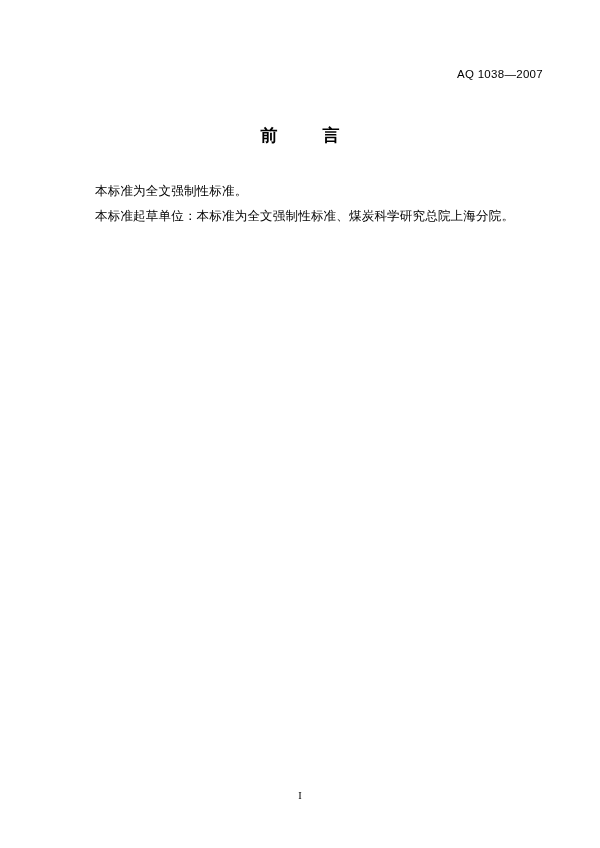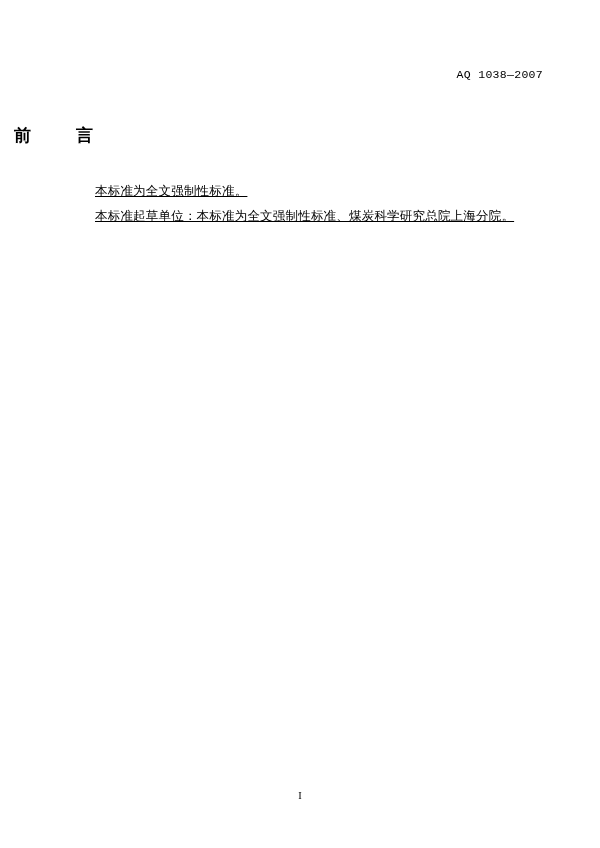--- a/index.html
+++ b/index.html
@@ -21,40 +21,39 @@
     height: 848px;
     box-sizing: border-box;
   }
   .std-number {
     position: absolute;
     top: 68px;
     right: 57px;
     font-size: 11.5px;
     letter-spacing: 0.3px;
     white-space: nowrap;
-    font-family: Liberation Mono, monospace;
+    font-family: Liberation Sans, sans-serif;
   }
   .doc-title {
     position: absolute;
     top: 124px;
     left: 0;
     width: 600px;
-    text-align: left;
+    text-align: center;
     font-size: 17px;
     font-weight: bold;
     letter-spacing: 14px;
     text-indent: 14px;
     font-family: Liberation Serif, serif;
   }
   .body-block {
     position: absolute;
     top: 178px;
     left: 95px;
     width: 420px;
-    text-decoration: underline;
   }
   .para {
     font-size: 12.5px;
     line-height: 25px;
     letter-spacing: 0.2px;
     white-space: nowrap;
     font-family: "DejaVu Serif", "Liberation Serif", serif;
   }
   .page-number {
     position: absolute;

